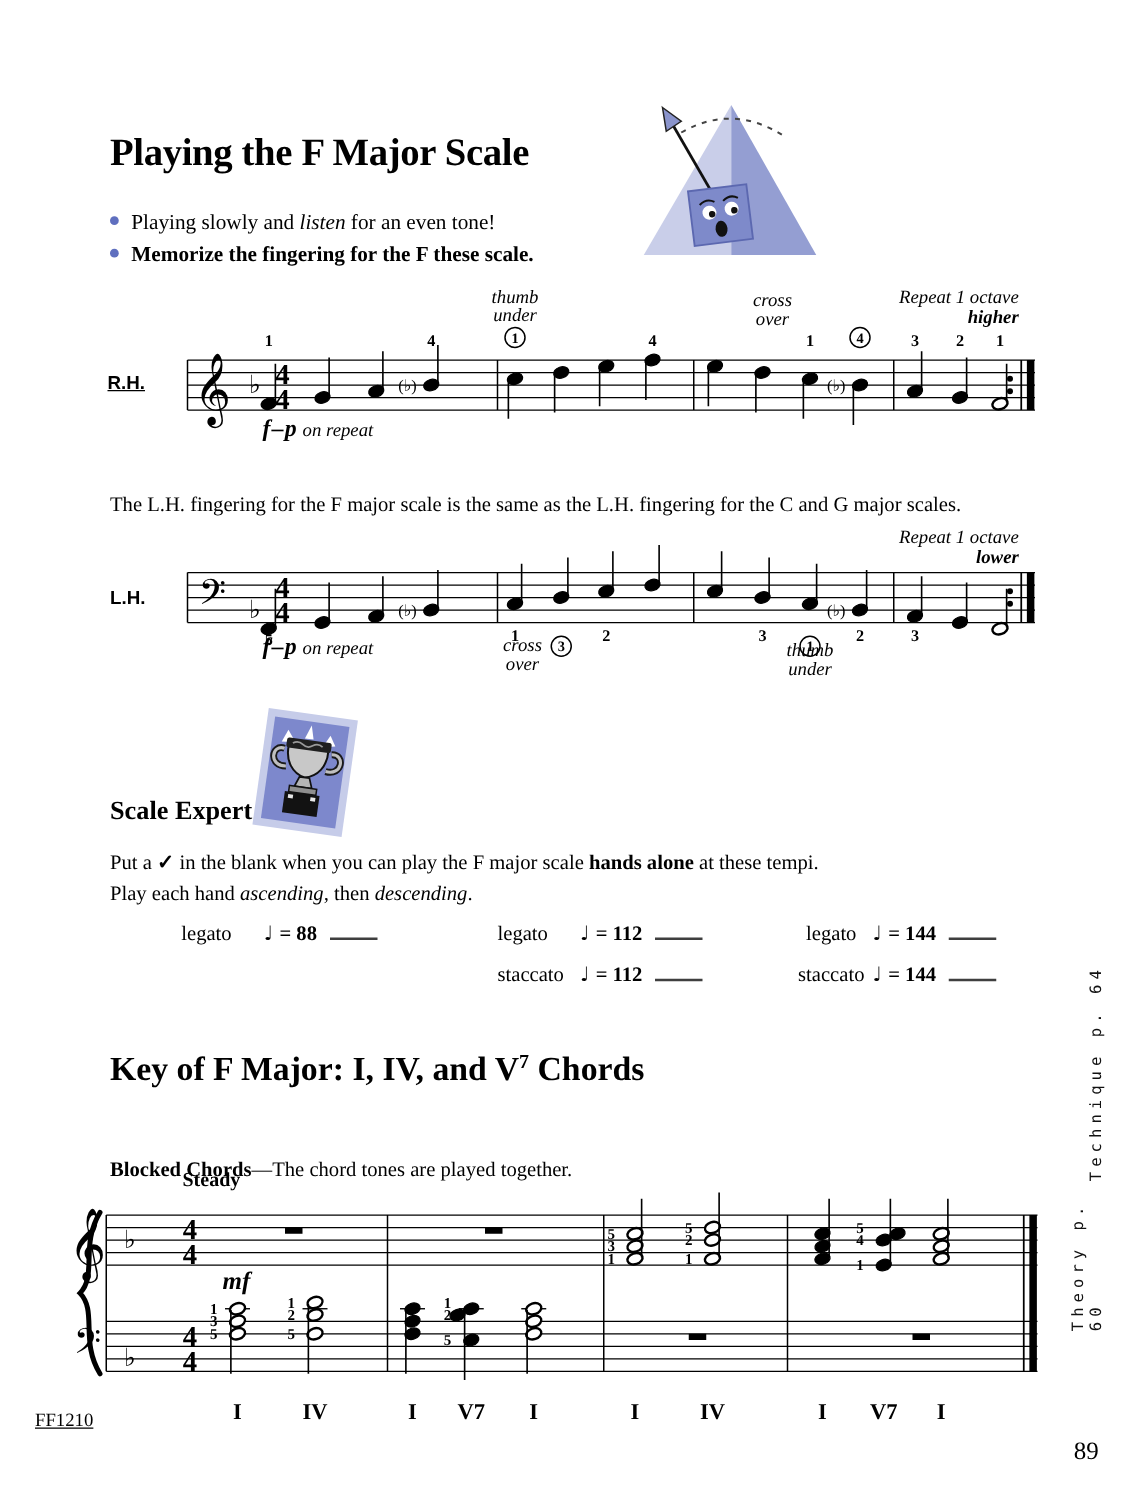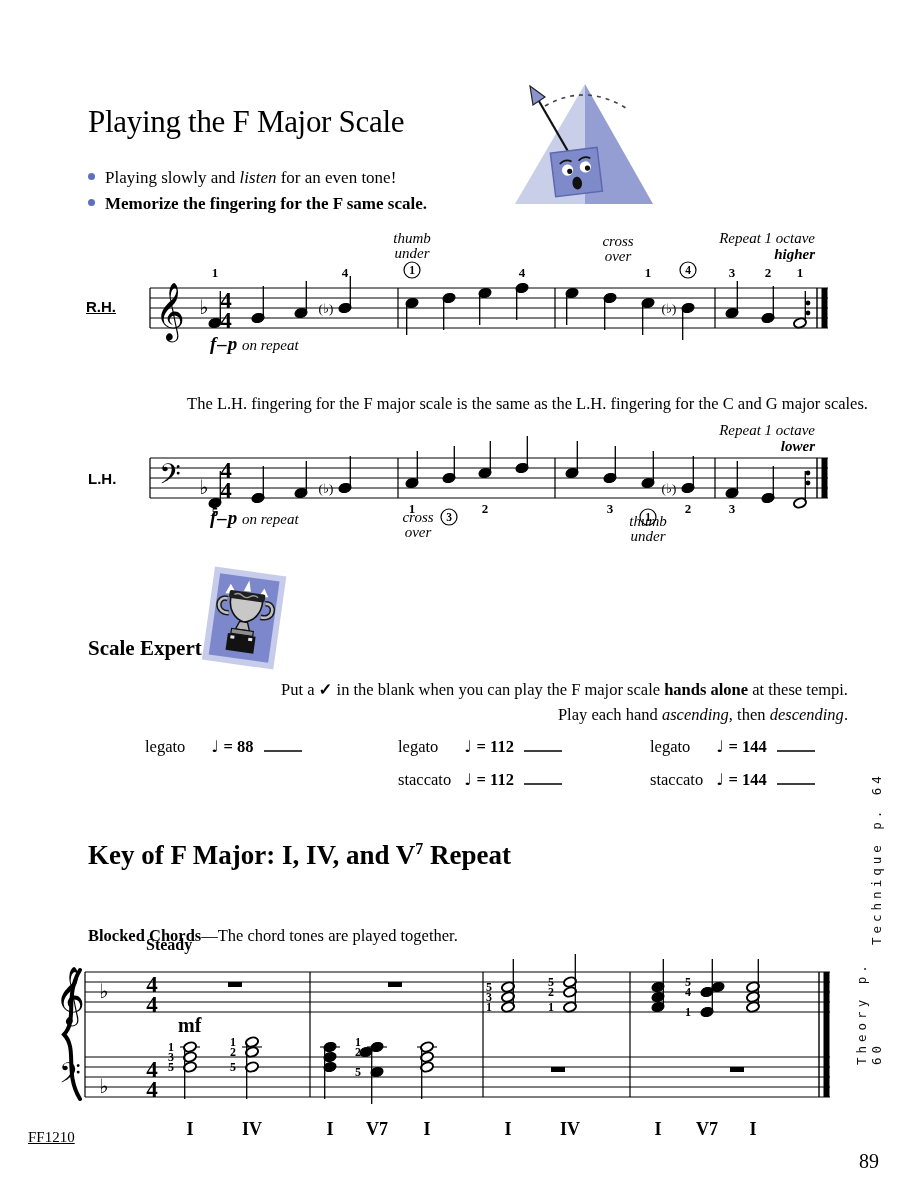--- a/index.html
+++ b/index.html
@@ -1,40 +1,40 @@
 <!DOCTYPE html>
 <html><head>
 <meta charset="utf-8">
 <style>
   html,body{margin:0;padding:0;background:#e8e8e8;}
   .page{position:relative;width:900px;height:1200px;background:#ffffff;margin:0 auto;
         font-family:"Liberation Serif",serif;color:#000;overflow:hidden;}
   .abs{position:absolute;}
-  h1.title{margin:0;font-size:31px;font-weight:normal;letter-spacing:-0.3px;}
+  h1.title{margin:0;font-size:31px;font-weight:bold;letter-spacing:-0.3px;}
   h2.keyhead{margin:0;font-size:27px;font-weight:bold;}
   h3.sehead{margin:0;font-size:21px;font-weight:bold;}
-  .body-text{font-size:16.5px;text-align:right;}
+  .body-text{font-size:16.5px;}
   .bullet-line{font-size:17px;display:flex;align-items:baseline;}
   .bullet-dot{width:7px;height:7px;border-radius:50%;background:#5f6fbf;display:inline-block;
               margin-right:10px;position:relative;top:-3px;flex:0 0 auto;}
   .it{font-style:italic;} .bd{font-weight:bold;}
   .annot{font-style:italic;font-size:15px;line-height:15px;text-align:center;}
   .repeat-note{font-style:italic;font-size:15px;line-height:16px;text-align:right;}
   .repeat-note .l2{font-weight:bold;}
   .hand-label{font-family:"Liberation Sans",sans-serif;font-weight:bold;font-size:15px;}
   .dyn{font-size:15px;font-style:italic;}
   .dyn .fp{font-weight:bold;font-size:19px;letter-spacing:1px;}
   .tempo-col{position:absolute;}
   .tempo-row{height:33px;font-size:16.5px;white-space:nowrap;}
   .tlabel{display:inline-block;width:66px;}
   .qnote{font-family:"DejaVu Sans",sans-serif;font-size:16px;margin-right:5px;}
   .tval{font-weight:bold;}
   .blank{display:inline-block;width:38px;border-bottom:2px solid #3f3f3f;height:0.9em;margin-left:10px;}
   .steady{font-size:16px;font-weight:bold;}
-  .mf{font-size:20px;font-weight:bold;}
+  .mf{font-size:20px;font-weight:bold;font-style:italic;}
   .side-text{position:absolute;right:16px;writing-mode:vertical-rl;transform:rotate(180deg);
              font-family:"DejaVu Sans Mono",monospace;font-size:12.5px;letter-spacing:4px;color:#111;}
   .footer-code{font-size:15px;}
   .footer-page{font-size:20px;margin-left:14px;}
   svg{overflow:visible;}
 </style>
 </head>
 <body>
 
 <div class="page">
@@ -58,21 +58,21 @@
       <ellipse cx="71" cy="107" rx="4.8" ry="6.4" fill="#111"></ellipse>
     </g>
   </svg>
 
   <div class="bullet-line abs" style="left:88px;top:168px;">
     <span class="bullet-dot"></span>
     <span><span>Playing slowly and </span><span class="it">listen</span><span> for an even tone!</span></span>
   </div>
   <div class="bullet-line abs" style="left:88px;top:194px;">
     <span class="bullet-dot"></span>
-    <span class="bd">Memorize the fingering for the F same scale.</span>
+    <span class="bd">Memorize the fingering for the F these scale.</span>
   </div>
 
   <div class="annot abs" style="left:378px;top:231px;width:68px;">thumb under</div>
   <div class="annot abs" style="left:588px;top:234px;width:60px;">cross over</div>
   <div class="repeat-note abs" style="left:655px;top:230px;width:160px;">
     <span style="display:block;">Repeat 1 octave</span>
     <span class="l2" style="display:block;">higher</span>
   </div>
   <div class="hand-label abs" style="left:86px;top:298px;text-decoration:underline;">R.H.</div>
   <svg id="rh-svg" class="abs" style="left:140px;top:255px;" width="700" height="115">
@@ -307,27 +307,27 @@
     <span>Put a </span><span class="bd">✓</span><span> in the blank when you can play the F major scale </span><span class="bd">hands alone</span><span> at these tempi.</span>
   </div>
 
   <div class="tempo-col" style="left:145px;top:735px;">
     <div class="tempo-row"><span class="tlabel">legato</span><span class="qnote">♩</span><span class="tval">= 88</span><span class="blank"></span></div>
   </div>
   <div class="tempo-col" style="left:398px;top:735px;">
     <div class="tempo-row"><span class="tlabel">legato</span><span class="qnote">♩</span><span class="tval">= 112</span><span class="blank"></span></div>
     <div class="tempo-row"><span class="tlabel">staccato</span><span class="qnote">♩</span><span class="tval">= 112</span><span class="blank"></span></div>
   </div>
-  <div class="tempo-col" style="left:650px;top:735px;">
+  <div class="tempo-col" style="left:632px;top:735px;text-align:center;">
     <div class="tempo-row"><span class="tlabel">legato</span><span class="qnote">♩</span><span class="tval">= 144</span><span class="blank"></span></div>
     <div class="tempo-row"><span class="tlabel">staccato</span><span class="qnote">♩</span><span class="tval">= 144</span><span class="blank"></span></div>
   </div>
 
   <h2 class="keyhead abs" style="left:88px;top:840px;">
-    <span>Key of F Major: I, IV, and V</span><sup style="font-size:16px;">7</sup><span> Repeat</span>
+    <span>Key of F Major: I, IV, and V</span><sup style="font-size:16px;">7</sup><span> Chords</span>
   </h2>
   <div class="body-text abs" style="left:88px;top:896px;margin-top:30px;">
     <span class="bd">Blocked Chords</span><span>—The chord tones are played together.</span>
   </div>
 
   <div class="steady abs" style="left:146px;top:936px;">Steady</div>
   <svg id="grand-svg" class="abs" style="left:40px;top:950px;" width="820" height="200">
       <line x1="45" y1="22" x2="790" y2="22" stroke="#000" stroke-width="1"></line>
       <line x1="45" y1="32" x2="790" y2="32" stroke="#000" stroke-width="1"></line>
       <line x1="45" y1="42" x2="790" y2="42" stroke="#000" stroke-width="1"></line>

